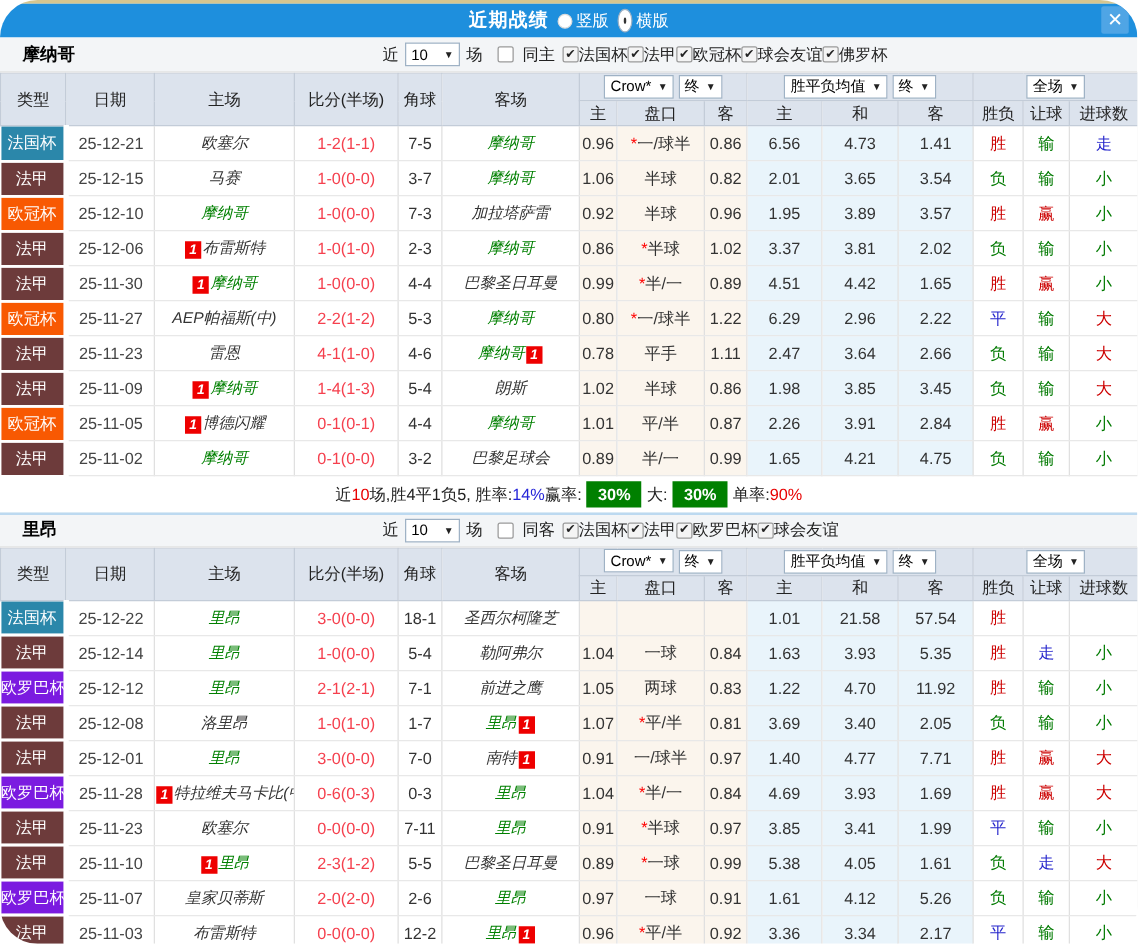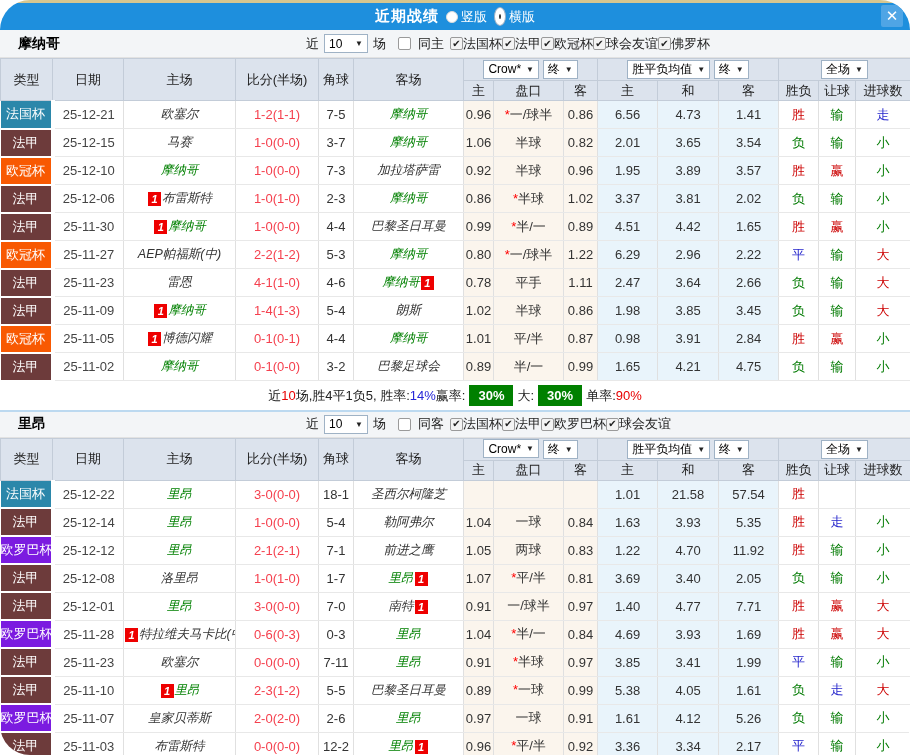--- a/index.html
+++ b/index.html
@@ -311,21 +311,21 @@
             <span class="type-badge" style="background: rgb(248, 89, 2);">欧冠杯</span>
           </td>
     <td class="date-cell"><span>25-11-05</span></td>
     <td class="team-cell home-cell"><span class="b1 b-before show">1</span><span class="home-name">博德闪耀</span></td>
     <td class="score-cell"><span>0-1(0-1)</span></td>
     <td class="corner-cell"><span>4-4</span></td>
     <td class="team-cell away-cell"><span class="away-name tgreen">摩纳哥</span></td>
     <td class="odds-cell"><span>1.01</span></td>
     <td class="odds-cell hcap-cell"><span>平/半</span></td>
     <td class="odds-cell"><span>0.87</span></td>
-    <td class="avg-cell"><span>0.98</span></td>
+    <td class="avg-cell"><span>2.26</span></td>
     <td class="avg-cell"><span>3.91</span></td>
     <td class="avg-cell"><span>2.84</span></td>
     <td class="res-cell"><span class="res c-r">胜</span></td>
     <td class="res-cell"><span class="hres c-r">赢</span></td>
     <td class="res-cell"><span class="gres c-g">小</span></td>
   </tr>
         <tr>
     <td class="type-cell">
             <span class="type-badge" style="background: rgb(109, 59, 59);">法甲</span>
           </td>

